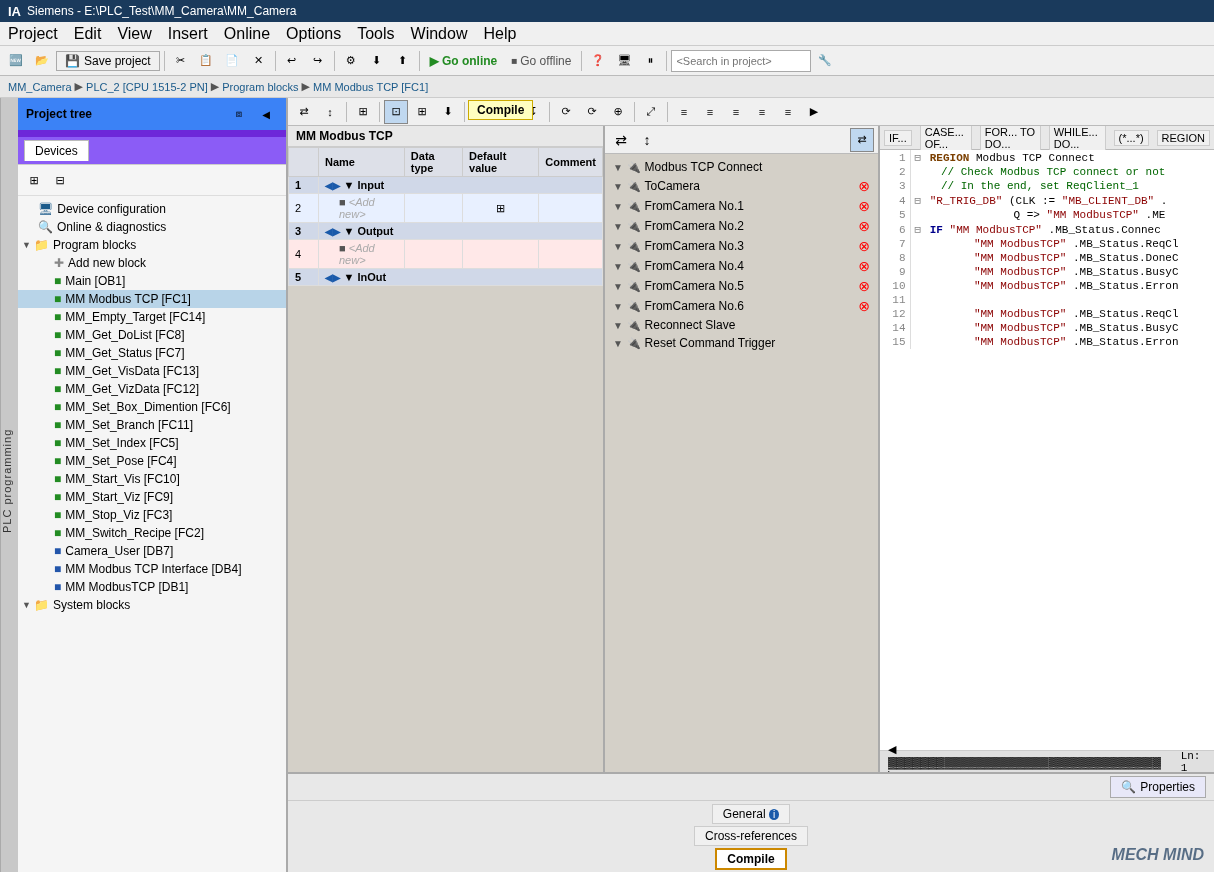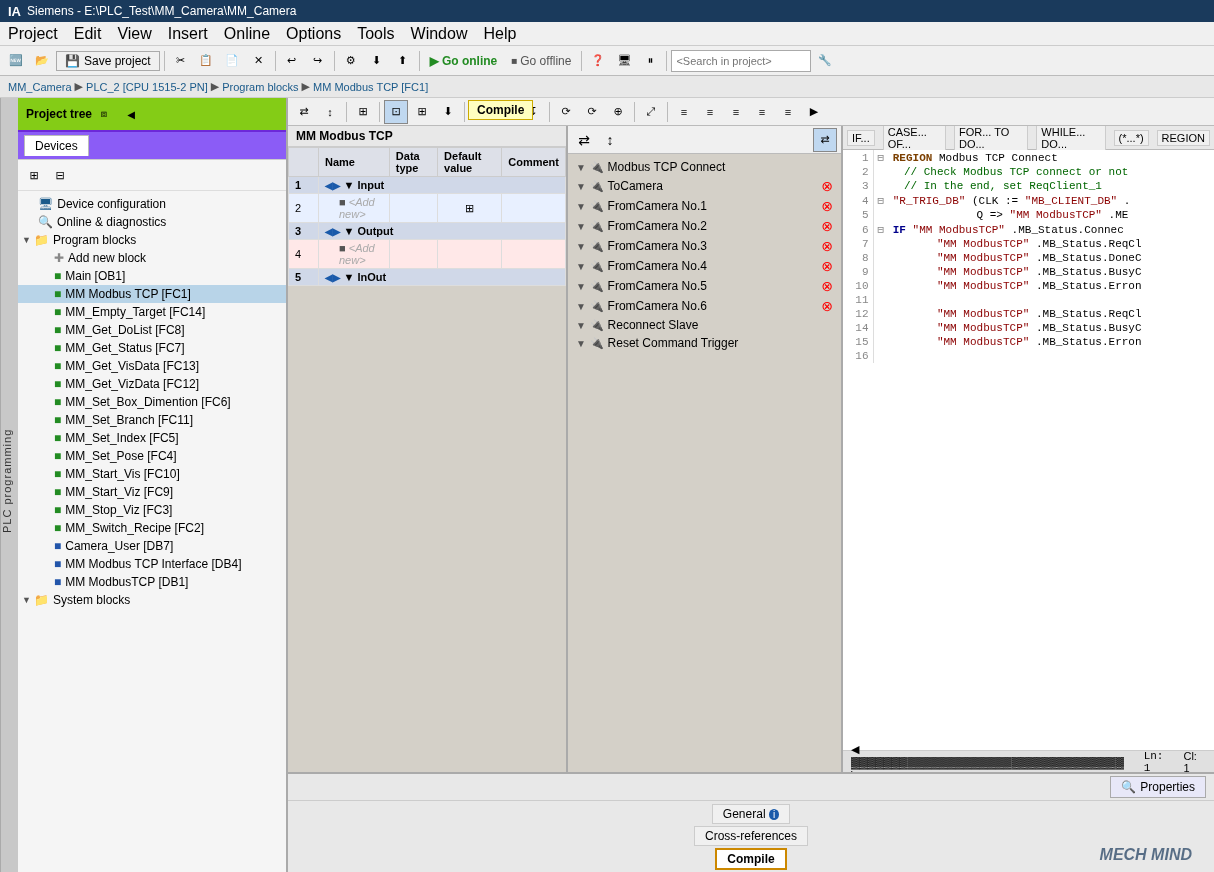--- a/index.html
+++ b/index.html
@@ -29,21 +29,21 @@
 
     
     #main { display: flex; height: calc(872px - 22px - 24px - 30px - 22px); }
 
     
     #plc-tab { width: 18px; background: #c8c8c8; display: flex; align-items: flex-start; justify-content: center; border-right: 1px solid #aaa; writing-mode: vertical-rl; transform: rotate(180deg); padding-top: 8px; }
     #plc-tab span { font-size: 11px; color: #333; letter-spacing: 1px; }
 
     
     #project-tree { width: 270px; background: #f5f5f5; border-right: 2px solid #aaa; display: flex; flex-direction: column; overflow: hidden; }
-    #project-tree-header { background: #84cc16; padding: 4px 8px; font-weight: bold; font-size: 12px; border-bottom: 2px solid #6d28d9; display: flex; align-items: center; }
+    #project-tree-header { background: #3b82f6; padding: 4px 8px; font-weight: bold; font-size: 12px; border-bottom: 7px solid #6d28d9; display: flex; justify-content: space-between; align-items: center; }
     #devices-tab { background: white; border: 1px solid #bbb; border-bottom: none; padding: 3px 10px; font-size: 12px; cursor: pointer; display: inline-block; }
     #tree-toolbar { display: flex; align-items: center; padding: 3px 4px; border-bottom: 1px solid #ddd; gap: 2px; }
     #tree-content { flex: 1; overflow-y: auto; padding: 4px 0; }
     .tree-item { display: flex; align-items: center; padding: 2px 4px; cursor: pointer; white-space: nowrap; font-size: 12px; }
     .tree-item.selected { background: #b8d4e8; }
     .tree-item .indent { display: inline-block; width: 16px; flex-shrink: 0; }
     .tree-item .arrow { display: inline-block; width: 12px; font-size: 9px; flex-shrink: 0; }
     .tree-item .icon { margin-right: 4px; font-size: 12px; flex-shrink: 0; }
     .icon-device { color: #1a5a8a; }
     .icon-block { color: #228B22; }
@@ -53,21 +53,21 @@
     
     #right-panel { flex: 1; display: flex; flex-direction: column; overflow: hidden; }
 
     
     #block-toolbar { background: #f0f0f0; height: 28px; display: flex; align-items: center; padding: 2px 4px; border-bottom: 1px solid #bbb; gap: 2px; }
 
     
     #block-area { display: flex; flex: 1; overflow: hidden; }
 
     
-    #interface-panel { width: 280px; border-right: 2px solid #aaa; display: flex; flex-direction: column; overflow: hidden; }
+    #interface-panel { width: 317px; border-right: 2px solid #aaa; display: flex; flex-direction: column; overflow: hidden; }
     #interface-title { background: #e8e8e8; padding: 3px 8px; font-weight: bold; border-bottom: 1px solid #ccc; }
     #interface-table { flex: 1; overflow: hidden; }
     #interface-table table { width: 100%; border-collapse: collapse; font-size: 11px; }
     #interface-table th { background: #dde0e8; padding: 2px 6px; border: 1px solid #ccc; text-align: left; font-weight: bold; position: sticky; top: 0; }
     #interface-table td { padding: 2px 6px; border: 1px solid #ddd; }
     .row-input { background: #e8f0ff; }
     .row-output { background: #ffe8e8; }
     .row-add { color: #aaa; font-style: italic; }
     .section-header td { background: #d0d8e8; font-weight: bold; }
 
@@ -109,21 +109,21 @@
     #show-messages { height: 16px; border: 1px solid #aaa; padding: 0 4px; font-size: 11px; background: white; }
     .dropdown-btn { height: 20px; border: 1px solid #aaa; background: #f0f0f0; cursor: pointer; padding: 0 3px; }
 
     
     #compile-tooltip { position: absolute; top: 100px; left: 468px; background: #ffffc0; border: 1px solid #ccaa00; padding: 2px 8px; font-size: 12px; font-weight: bold; z-index: 100; }
 
     
     #properties-btn { background: #e8e8f8; border: 1px solid #aaa; padding: 3px 10px; font-size: 12px; cursor: pointer; display: flex; align-items: center; gap: 4px; }
 
     
-    #mech-mind { position: absolute; bottom: 8px; right: 22px; opacity: 0.7; font-size: 16px; font-weight: bold; color: #1a3a5c; font-style: italic; }
+    #mech-mind { position: absolute; bottom: 8px; right: 10px; opacity: 0.7; font-size: 16px; font-weight: bold; color: #1a3a5c; font-style: italic; }
 
     
     #code-status-bar { background: #e0e0e0; height: 22px; display: flex; align-items: center; padding: 0 8px; font-size: 11px; border-top: 1px solid #ccc; gap: 12px; }
 
     .folder-arrow { font-size: 10px; color: #555; }
   </style>
 </head>
 <body>
 
 <div id="title-bar">
@@ -633,24 +633,20 @@
                 </td>
               </tr>
               <tr>
                 <td class="line-num">15</td>
                 <td class="code-text">
                   <span>&nbsp;&nbsp;&nbsp;&nbsp;&nbsp;&nbsp;&nbsp;&nbsp;</span>
                   <span class="string-val">"MM ModbusTCP"</span>
                   <span>.MB_Status.Erron</span>
                 </td>
               </tr>
-              <tr>
-                <td class="line-num">16</td>
-                <td class="code-text">&nbsp;</td>
-              </tr>
             </tbody>
               </table>
           </div>
           <div id="code-status-bar">
             <span style="margin-right:8px;">◀ ▓▓▓▓▓▓▓▓▓▓▓▓▓▓▓▓▓▓▓▓▓▓▓▓▓▓▓▓▓▓▓▓▓▓ ▶</span>
             <span style="margin-left:auto;font-family:Liberation Mono, monospace;">Ln: 1</span>
             <span style="margin-left:8px;">Cl: 1</span>
             <span style="margin-left:8px;">INS</span>
           </div>
         </div>

